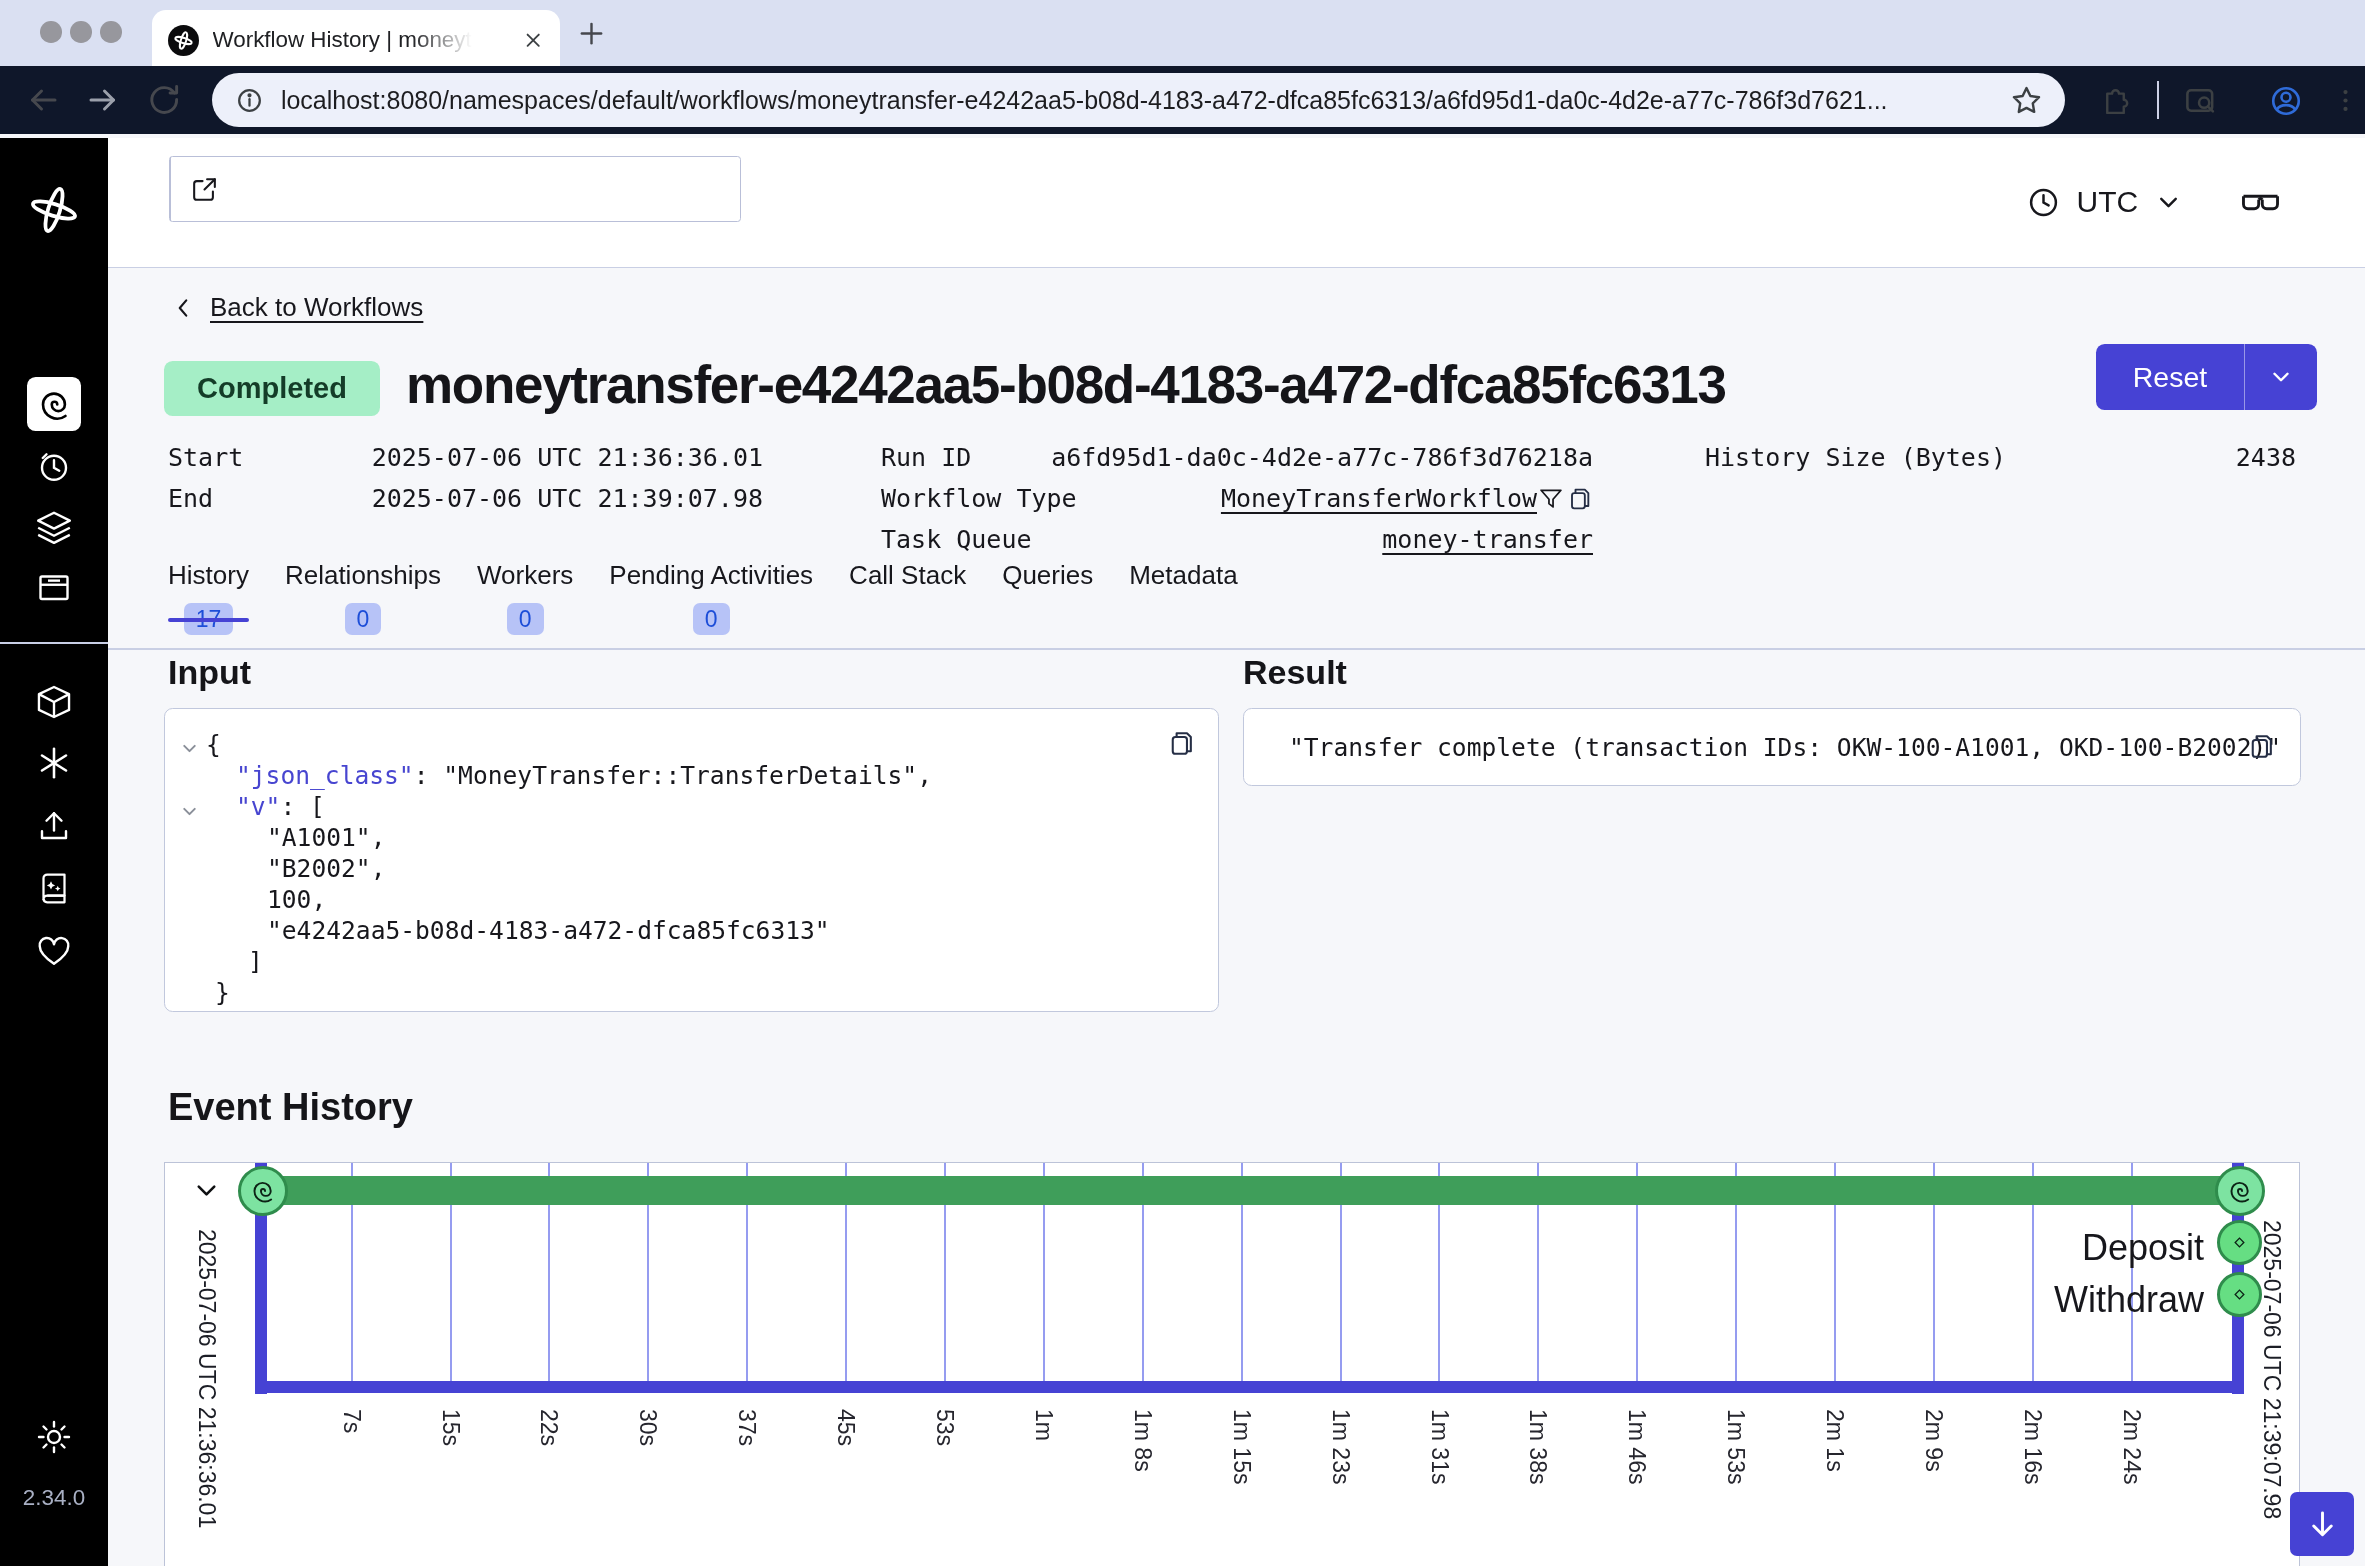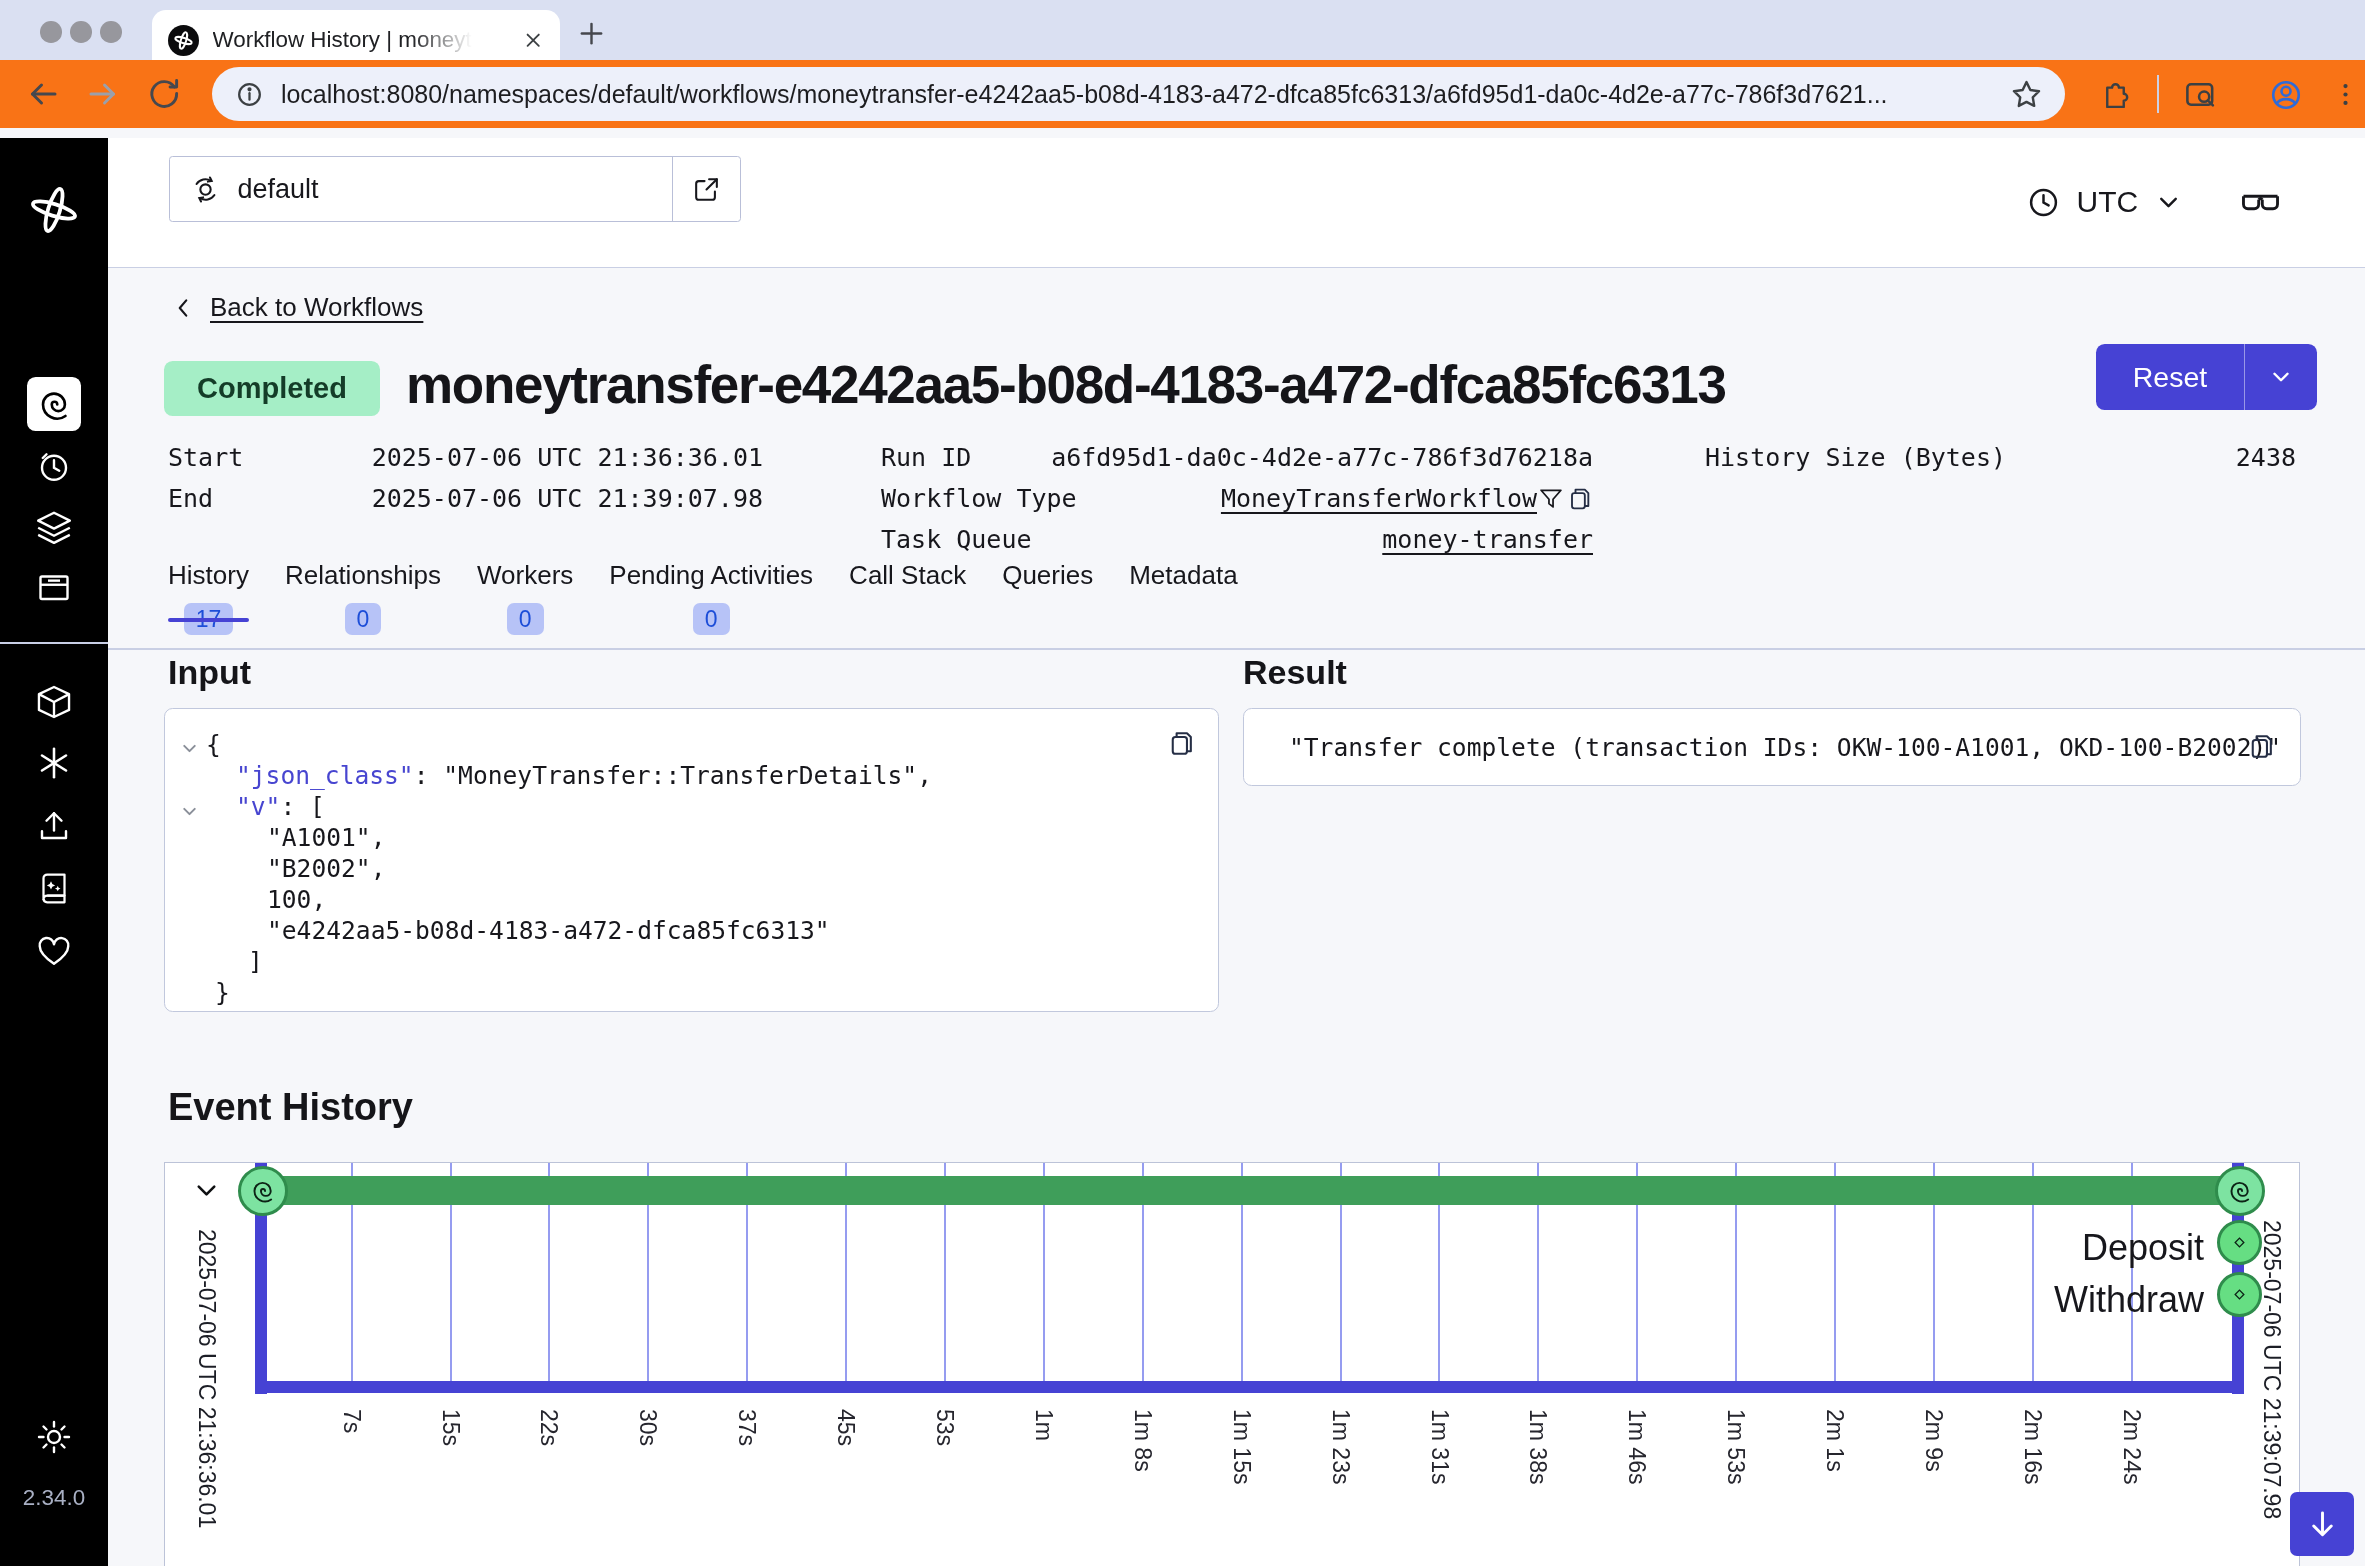--- a/index.html
+++ b/index.html
@@ -10,21 +10,21 @@
   
   .tabstrip{position:absolute;left:0;top:0;width:2366px;height:70px;background:#dae0f2;}
   .dot{position:absolute;top:21px;width:21.6px;height:21.6px;border-radius:50%;background:#97979d;}
   .tab{position:absolute;left:152px;top:10.4px;width:408px;height:60px;background:#fff;
        border-radius:14px 14px 0 0;display:flex;align-items:center;padding:0 15.5px;box-sizing:border-box;}
   .favicon{width:31px;height:31px;border-radius:50%;background:#0b0b0d;display:flex;align-items:center;justify-content:center;flex:0 0 auto;}
   .tabtitle{position:relative;font-size:22.4px;color:#202124;margin-left:14px;white-space:nowrap;overflow:hidden;width:259px;flex:0 0 auto;}
   .tabtitle::after{content:"";position:absolute;right:0;top:0;bottom:0;width:60px;background:linear-gradient(to right, rgba(255,255,255,0), #fff);}
   .tabclose{margin-left:auto;color:#3c4043;}
   .newtab{position:absolute;left:577px;top:19px;color:#45474d;}
-  .urlrow{position:absolute;left:0;top:60px;width:2366px;height:68px;background:#f97316;}
+  .urlrow{position:absolute;left:0;top:66px;width:2366px;height:68px;background:#0f172a;}
   .navbtn{position:absolute;top:12px;width:43px;height:43px;display:flex;align-items:center;justify-content:center;color:#46484e;}
   .pill{position:absolute;left:212px;top:7px;width:1853px;height:54px;background:#edf0fa;border-radius:28px;
         display:flex;align-items:center;padding:0 22.4px;box-sizing:border-box;}
   .urltext{font-size:25px;color:#1d1d20;margin-left:15.5px;white-space:nowrap;overflow:hidden;flex:1;}
   .chromeicon{position:absolute;top:13px;width:43px;height:43px;display:flex;align-items:center;justify-content:center;color:#3c4043;}
   .vsep{position:absolute;left:2163px;top:85px;width:1.7px;height:38px;background:#cdd1e6;}
   
   .sidebar{position:absolute;left:0;top:138px;width:108px;height:1428px;background:#000;}
   .sicon{position:absolute;left:27px;width:54px;height:54px;display:flex;align-items:center;justify-content:center;color:#fff;}
   .sicon.active{background:#fff;border-radius:8.6px;color:#000;}
@@ -262,32 +262,20 @@
           <line x1="34" y1="34" x2="38" y2="38"></line>
           <line x1="38" y1="10" x2="34" y2="14"></line>
           <line x1="14" y1="34" x2="10" y2="38"></line>
         </svg>
     </div>
     <div class="version">2.34.0</div>
   </aside>
 
   <div class="topbar">
     <div class="nsbox">
-      <div class="nsmain">
-        <span>
-          <svg width="33" height="33" viewBox="0 0 48 48" fill="none" stroke="#17171c" stroke-width="3" stroke-linecap="round">
-              <circle cx="24" cy="24" r="7.5"></circle>
-              <path d="M11 16 a15.5 15.5 0 0 1 21 -4.5"></path>
-              <polyline points="30.5 6.5 33 11.5 27.5 12.5"></polyline>
-              <path d="M37 32 a15.5 15.5 0 0 1 -21 4.5"></path>
-              <polyline points="17.5 41.5 15 36.5 20.5 35.5"></polyline>
-            </svg>
-        </span>
-        <span class="nstext">default</span>
-      </div>
       <div class="nsext">
         <svg width="31" height="31" viewBox="0 0 48 48" fill="none" stroke="currentColor" stroke-width="3.2" stroke-linecap="round" stroke-linejoin="round">
             <path d="M21 11 h-9 a4 4 0 0 0 -4 4 v21 a4 4 0 0 0 4 4 h21 a4 4 0 0 0 4 -4 v-9"></path>
             <polyline points="28 8 40 8 40 20"></polyline>
             <line x1="40" y1="8" x2="24" y2="24"></line>
           </svg>
       </div>
     </div>
     <div class="utc">
       <span>

